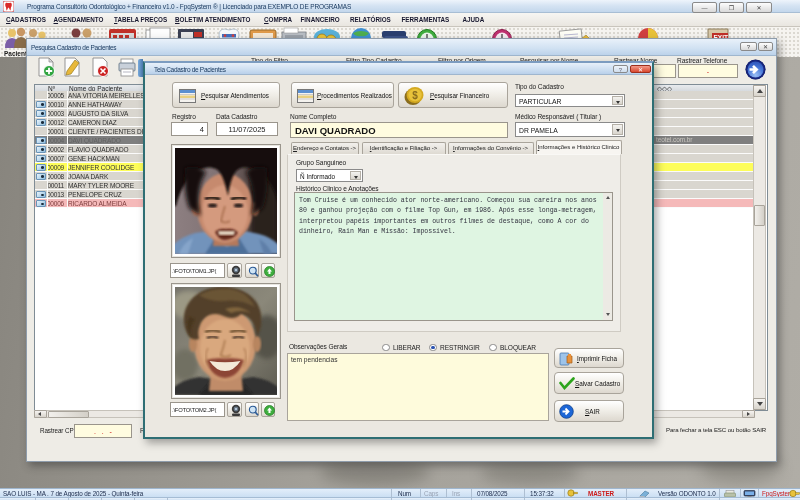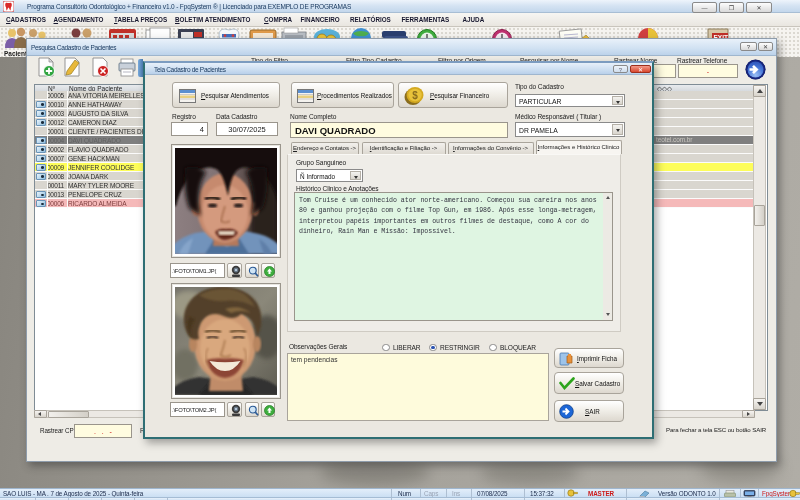--- a/index.html
+++ b/index.html
@@ -382,21 +382,21 @@
     </div>
   <div class="lbl" style="left:370px; top:50px;">Médico Responsável ( Titular )</div>
   <div class="combo" style="left:370px; top:59px; width:110px; height:15px;">
       <span class="tx" style="top:3.5px;">DR PAMELA</span>
       <span class="ar"></span>
     </div>
 
   <div class="lbl" style="left:27px; top:50px;">Registro</div>
   <div class="inp" style="left:26px; top:59px; width:37px; height:14px; font-size:7.5px; text-align:right; line-height:13px; padding-right:3px;">4</div>
   <div class="lbl" style="left:71px; top:50px;">Data Cadastro</div>
-  <div class="inp" style="left:71px; top:59px; width:62px; height:14px; font-size:7.5px; text-align:center; line-height:13px;">30/07/2025</div>
+  <div class="inp" style="left:71px; top:59px; width:62px; height:14px; font-size:7.5px; text-align:center; line-height:13px;">11/07/2025</div>
   <div class="lbl" style="left:145px; top:50px;">Nome Completo</div>
   <div class="inp ylw" style="left:145px; top:59px; width:218px; height:16px; font-size:9.5px; font-weight:bold; line-height:15px; padding-left:4px; color:#111;">DAVI QUADRADO</div>
 
   <div class="abs" style="left:26px; top:81px; width:110px; height:114px; background:#fff; border:1px solid #9a958c; box-shadow:inset 0 0 0 1px #e8e6e0;">
     <svg class="abs" style="left:3px; top:3px;" width="102" height="106" viewBox="0 0 102 106">
       <defs>
         <linearGradient id="p1bg" x1="0" y1="0" x2="1" y2="0">
           <stop offset="0" stop-color="#8d7f81"></stop>
             <stop offset="0.5" stop-color="#7e7072"></stop>
             <stop offset="0.78" stop-color="#4a3c38"></stop>

